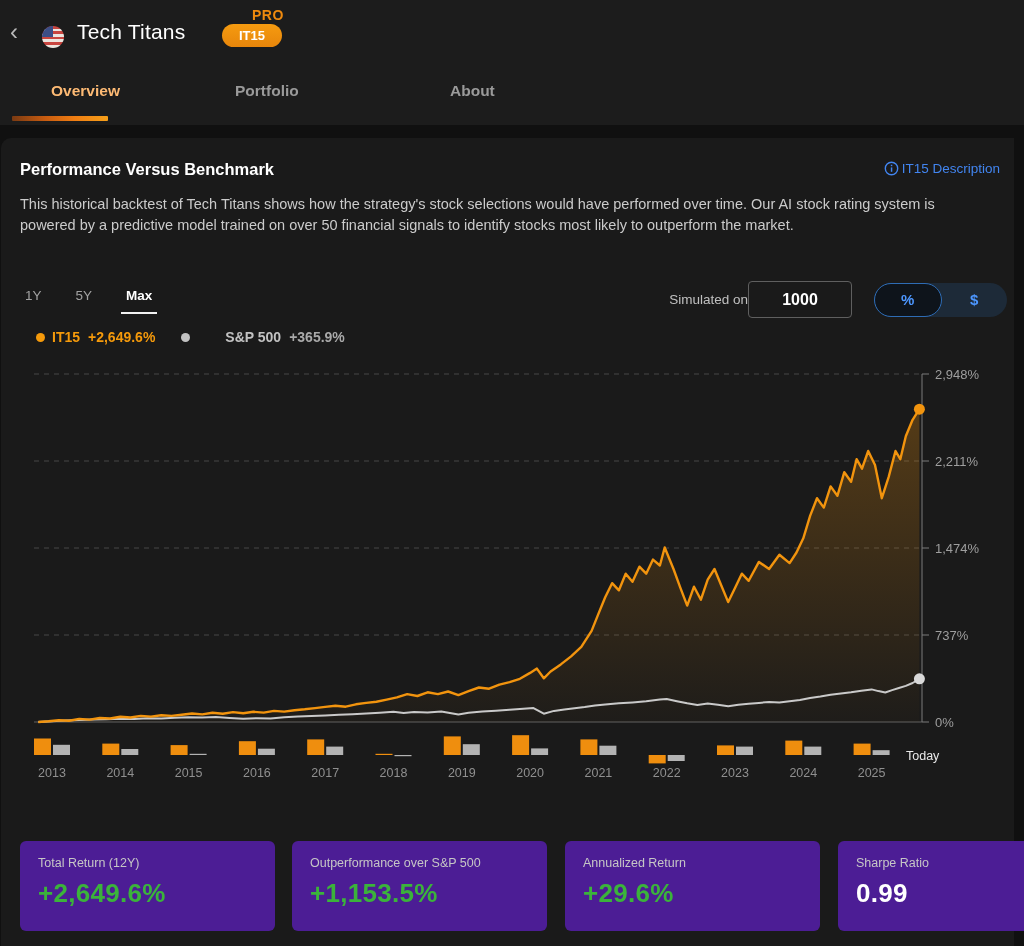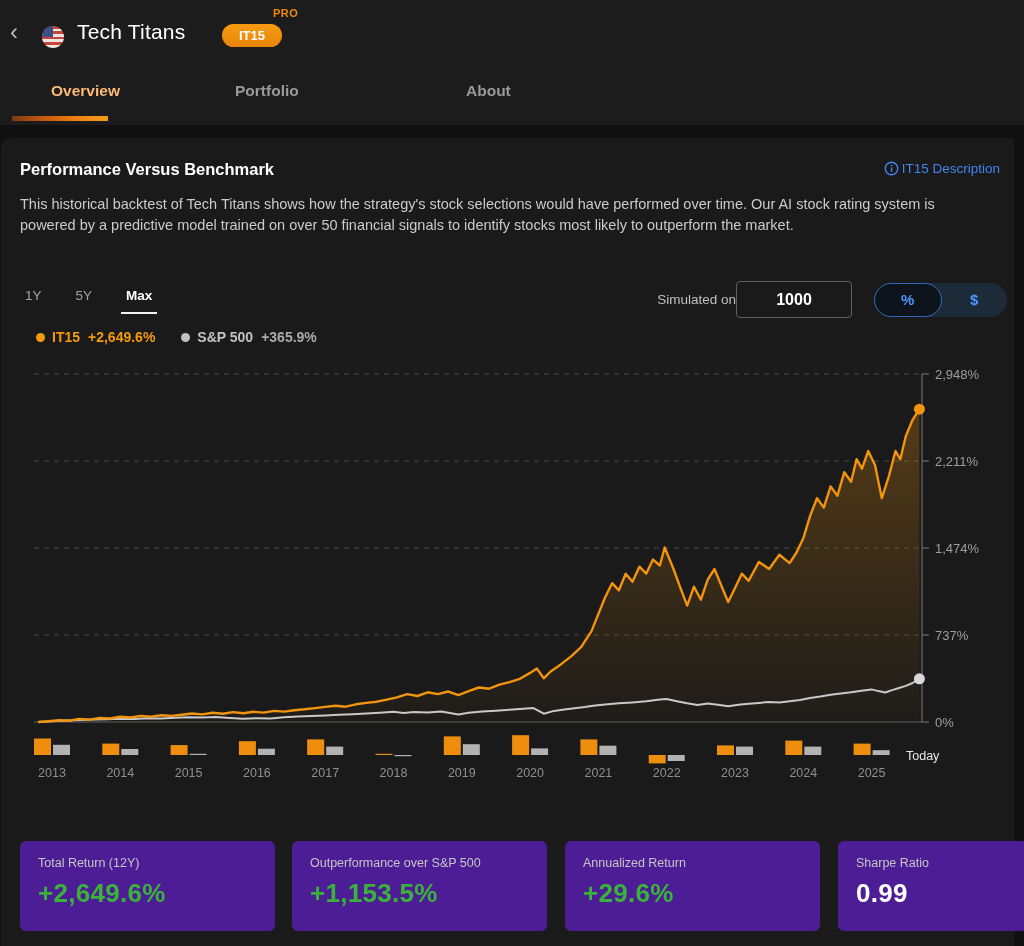--- a/index.html
+++ b/index.html
@@ -14,39 +14,39 @@
   
   .header { position:absolute; left:0; top:0; width:1024px; height:125px; background:#1c1c1c; }
   .back-btn { position:absolute; left:10px; top:20px; font-size:24px; color:#b9b9b9; cursor:pointer; line-height:24px; }
   .flag { position:absolute; left:42px; top:26px; width:22px; height:22px; border-radius:50%;
           background:repeating-linear-gradient(180deg,#c8453f 0 2.7px,#ece5df 2.7px 5.4px); overflow:hidden; }
   .flag .canton { position:absolute; left:0; top:0; width:11px; height:11px; background:#3c4e86; }
   .app-title { position:absolute; left:77px; top:20px; font-size:21px; font-weight:normal; color:#ffffff; letter-spacing:.2px; }
   .badge { position:absolute; left:222px; top:24px; width:60px; height:23px; border-radius:12px;
            background:linear-gradient(180deg,#f59b10,#e8860b); color:#fff; font-size:13px; font-weight:bold;
            display:flex; align-items:center; justify-content:center; }
-  .badge-tag { position:absolute; left:252px; top:7px; font-size:11px; font-weight:bold; color:#ef8a0e; letter-spacing:.5px;margin-left:21px; }
+  .badge-tag { position:absolute; left:252px; top:7px; font-size:14px; font-weight:bold; color:#ef8a0e; letter-spacing:.5px; }
   .tab { position:absolute; top:82px; font-size:15.5px; font-weight:bold; color:#9a9a9a; cursor:pointer; }
   .tab.active { color:#fdba74;margin-left:39px; }
   .tab-underline { position:absolute; left:12px; top:116px; width:96px; height:5px; border-radius:1px;
            background:linear-gradient(90deg,#7a3a12 0%,#c85c10 35%,#ef7d12 65%,#f6a01a 100%); }
   
   .panel { position:absolute; left:1px; top:138px; width:1013px; height:808px; background:#1a1a1a;
            border-radius:10px 0 0 0; }
   .panel-title { position:absolute; left:19px; top:22px; font-size:16.5px; font-weight:bold; color:#fff; }
   .desc-link { position:absolute; right:14px; top:23px; display:flex; align-items:center; gap:3px;
                color:#4285f0; font-size:13.5px; cursor:pointer; }
   .panel-desc { position:absolute; left:19px; top:56px; width:958px; font-size:14.5px; line-height:20.5px; color:#cbcbcb; }
   
   .ranges { position:absolute; left:19px; top:150px; display:flex; gap:24px; }
   .range { font-size:13.5px; color:#a2a2a2; padding:0 5px 9px; cursor:pointer; }
   .range.active { color:#ffffff; font-weight:bold; border-bottom:2.5px solid #f2f2f2; }
   .sim-cluster { position:absolute; right:7px; top:143px; display:flex; align-items:center; }
   .sim-label { font-size:13.5px; color:#c0c0c0; }
-  .sim-input { width:116px; height:37px; background:transparent; border:1.5px solid #5f5f5f; border-radius:4px;
+  .sim-input { width:104px; height:37px; background:transparent; border:1.5px solid #5f5f5f; border-radius:4px;
                color:#ffffff; font-weight:bold; font-size:16px; text-align:center; font-family:"Liberation Sans",sans-serif; }
   .unit-toggle { width:133px; height:34px; margin-left:22px; background:#1d2a38; border-radius:17px;
                  display:flex; align-items:center; }
   .unit-seg { flex:1; height:34px; display:flex; align-items:center; justify-content:center;
               color:#4d97ff; font-size:15px; font-weight:bold; cursor:pointer; }
   .unit-seg.selected { background:#0e141b; border:1.5px solid #2e6cb5; border-radius:17px; }
   
   .legend { position:absolute; left:35px; top:191px; display:flex; gap:26px; align-items:center; }
   .legend-item { display:flex; align-items:center; cursor:pointer; }
   .legend-dot { width:9px; height:9px; border-radius:50%; margin-right:7px; }
@@ -67,21 +67,21 @@
   <span class="back-btn">‹</span>
   <span class="flag">
       <span class="canton"></span>
     </span>
   <span class="app-title">Tech Titans</span>
   <span class="badge">IT15</span>
   <span class="badge-tag">PRO</span>
 
   <span class="tab active" style="left:12px">Overview</span>
   <span class="tab" style="left:235px">Portfolio</span>
-  <span class="tab" style="left:466px">About</span>
+  <span class="tab" style="left:450px">About</span>
   <span class="tab-underline"></span>
 </div>
 
 <div class="panel">
 
   <div class="panel-title">Performance Versus Benchmark</div>
 
   <div class="desc-link">
     <svg width="15" height="15" viewBox="0 0 15 15">
       <circle cx="7.5" cy="7.5" r="6.2" fill="none" stroke="#4285f0" stroke-width="1.4"></circle>
@@ -109,21 +109,21 @@
   </div>
 
   <div class="legend">
     <span class="legend-item">
       <span class="legend-dot" style="background-color: rgb(245, 154, 11);"></span>
       <span class="legend-name" style="color: rgb(245, 154, 11);">IT15</span>
       <span class="legend-value" style="color: rgb(245, 154, 11);">+2,649.6%</span>
     </span>
     <span class="legend-item">
       <span class="legend-dot" style="background-color: rgb(194, 194, 194);"></span>
-      <span class="legend-name" style="color: rgb(194, 194, 194);">S&amp;P 500</span>
+      <span class="legend-name" style="color: rgb(194, 194, 194); margin-left: 28px;">S&amp;P 500</span>
       <span class="legend-value" style="color:#a9a9a9">+365.9%</span>
     </span>
   </div>
 
   <div class="chart-wrap">
     <svg id="chart-svg" viewBox="0 0 964 430">
         <defs>
           <linearGradient id="fog" x1="0" y1="8" x2="0" y2="356" gradientUnits="userSpaceOnUse">
             <stop offset="0" stop-color="#f2940e" stop-opacity="0.30"></stop>
             <stop offset="1" stop-color="#f2940e" stop-opacity="0.02"></stop>

